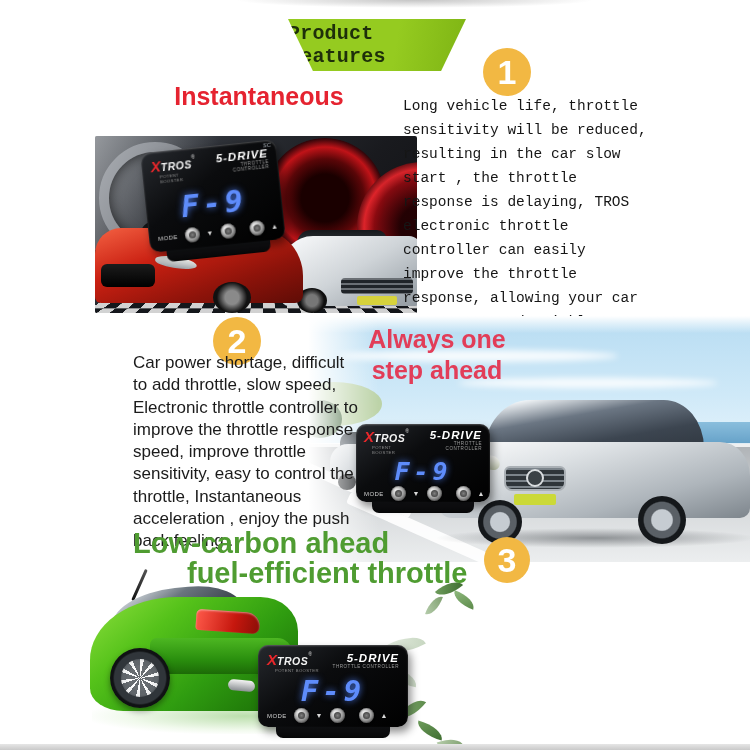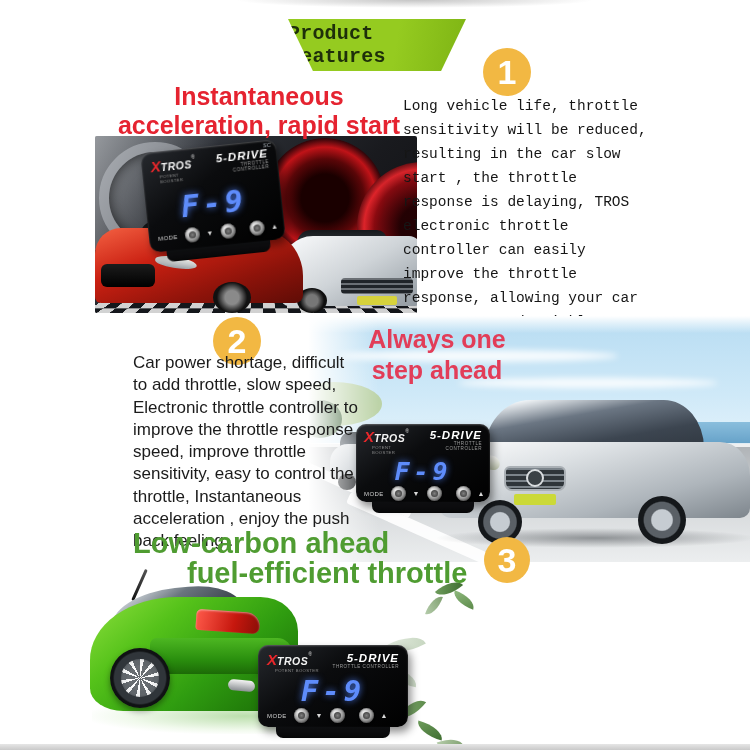--- a/index.html
+++ b/index.html
@@ -265,21 +265,20 @@
           <span class="gap"></span>
           <span class="btn"></span>
           <span class="tri">▲</span>
         </div>
       </div>
     </div>
   </div>
 
   <div class="abs heading h1">
     <span class="hline" style="display:block">Instantaneous</span>
-    <span class="hline" style="display:block">acceleration, rapid start</span>
   </div>
 
   <div class="abs body-text t1">Long vehicle life, throttle
 sensitivity will be reduced,
 resulting in the car slow
 start , the throttle
 response is delaying, TROS
 electronic throttle
 controller can easily
 improve the throttle

